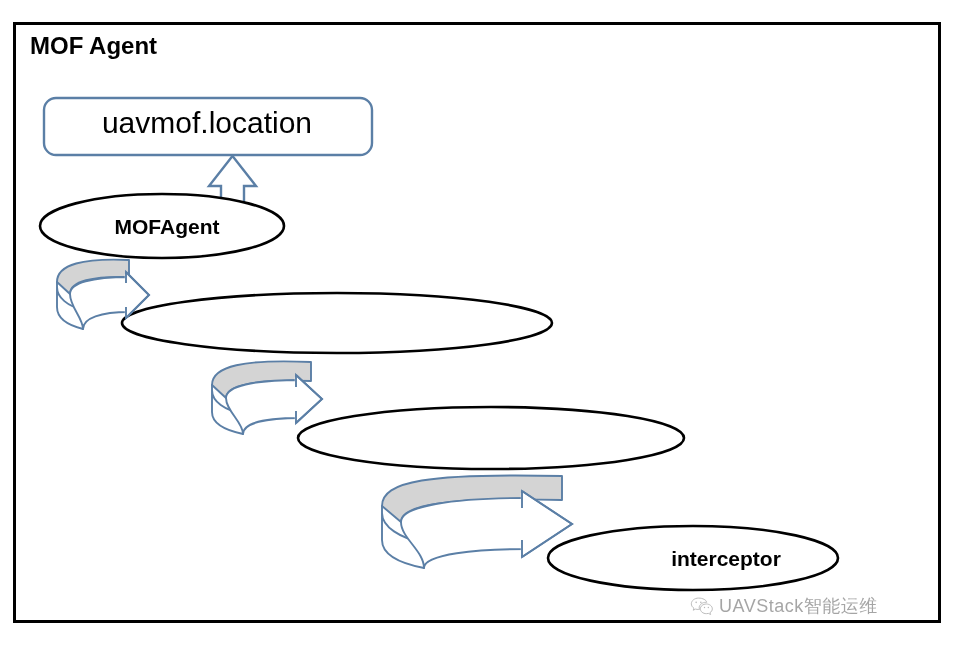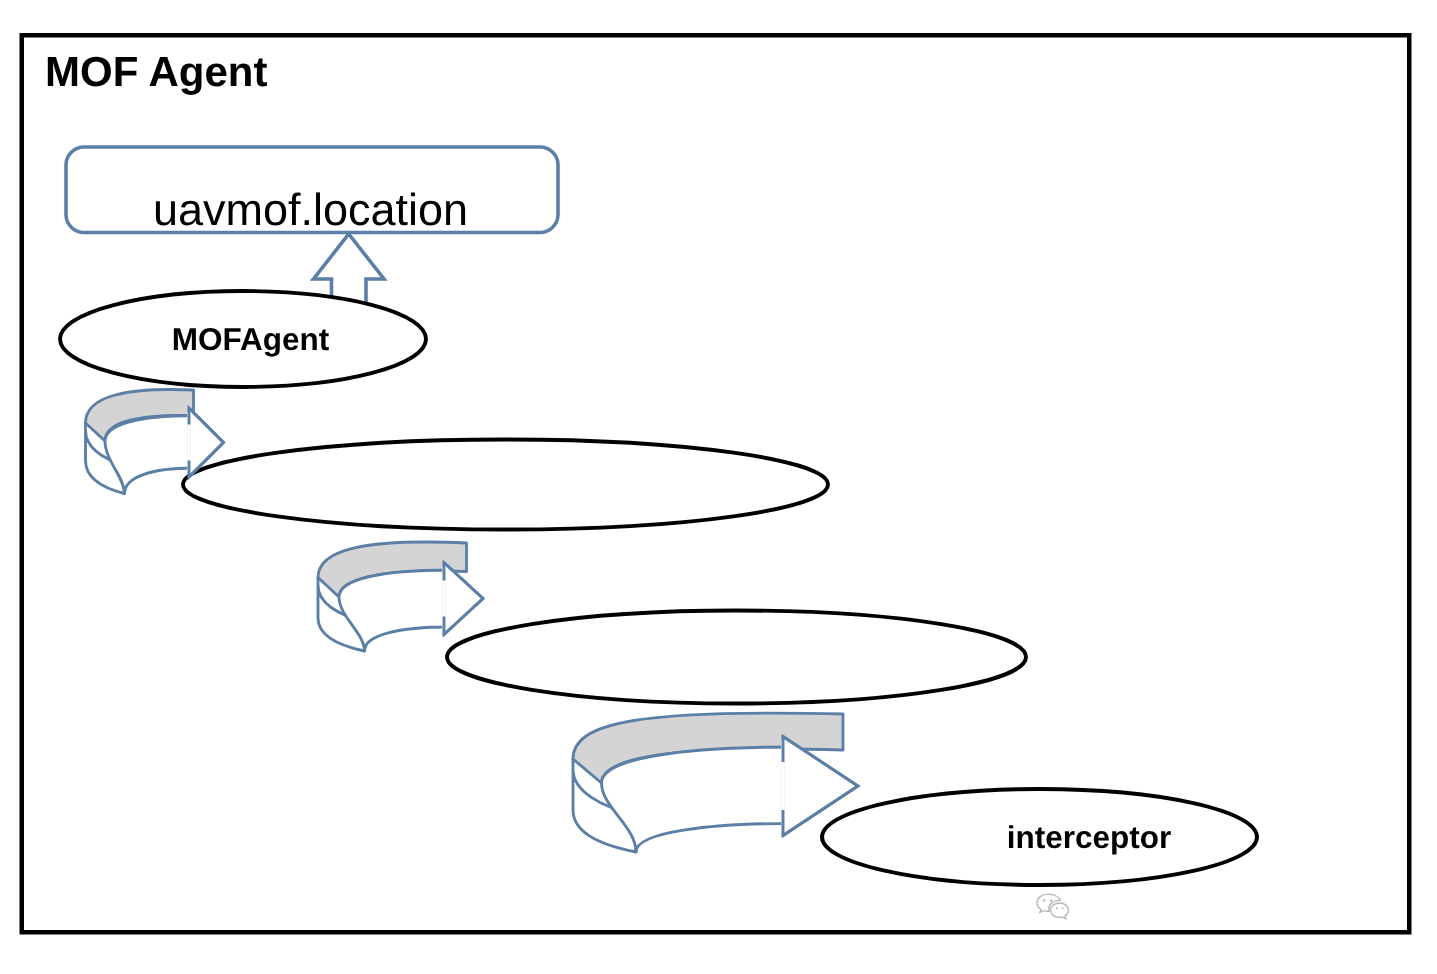--- a/index.html
+++ b/index.html
@@ -28,21 +28,21 @@
     width: 928px;
     height: 601px;
     border: 3px solid #000000;
     background: #ffffff;
     box-sizing: border-box;
   }
   .title {
     position: absolute;
     left: 30px;
     top: 32px;
-    font-size: 28px;
+    font-size: 24px;
     font-weight: bold;
     color: #000000;
     letter-spacing: 0px;
     white-space: nowrap;
   }
   .svg-layer {
     position: absolute;
     left: 0; top: 0;
     width: 958px;
     height: 649px;
@@ -146,35 +146,36 @@
       <path d="M 401 522 C 401 506 452 498 527 498 L 527 515 L 540 515 L 540 533 L 527 533 L 527 549
                C 477 549 424 554 424 568 C 424 551 401 538 401 522 Z" fill="#ffffff" stroke="#5b7fa6" stroke-width="1.9" stroke-linejoin="round"></path>
       <path d="M 522 491 L 572 524 L 522 557 Z" fill="#ffffff" stroke="#5b7fa6" stroke-width="1.9" stroke-linejoin="miter"></path>
       <line x1="522" y1="493" x2="522" y2="555" stroke="#ffffff" stroke-width="2.4"></line>
       <path d="M 522 491 L 572 524 L 522 557" fill="none" stroke="#5b7fa6" stroke-width="1.9" stroke-linejoin="miter"></path>
       <line x1="522" y1="491" x2="522" y2="508" stroke="#5b7fa6" stroke-width="1.9"></line>
       <line x1="522" y1="540" x2="522" y2="557" stroke="#5b7fa6" stroke-width="1.9"></line>
     </g>
   </svg>
 
-  <div class="node-label label-box" style="left:207px; top:141px;">uavmof.location</div>
+  <div class="node-label label-box" style="left:207px; top:123px;">uavmof.location</div>
 
   <div class="node-label label-ellipse" style="left:162px; top:227px;">MOFAgent</div>
 
 
 
   <div class="node-label label-ellipse" style="left:693px; top:559px;margin-left:28px;">interceptor</div>
 
   <div class="watermark">
     <svg class="wechat-icon" viewBox="0 0 28 24" xmlns="http://www.w3.org/2000/svg">
       <path d="M10 2.5 C5 2.5 1.2 5.6 1.2 9.4 c0 2.1 1.2 4 3.1 5.2 l-0.8 2.5 2.7-1.4
                c1.2 0.3 2.4 0.5 3.8 0.5 0.3 0 0.6 0 0.9 0 -0.2-0.6-0.3-1.2-0.3-1.9
                0-3.8 3.7-6.8 8.3-6.8 0.3 0 0.6 0 0.9 0 C19.1 4.8 15 2.5 10 2.5 Z" fill="none" stroke="#8a8a8a" stroke-width="1.1"></path>
       <circle cx="7" cy="7.6" r="0.95" fill="#8a8a8a"></circle>
       <circle cx="12.6" cy="7.6" r="0.95" fill="#8a8a8a"></circle>
       <path d="M19.2 9.6 c-4 0-7.2 2.6-7.2 5.8 0 3.2 3.2 5.8 7.2 5.8 0.9 0 1.7-0.1 2.5-0.3
                l2.6 1.3 -0.7-2.2 c1.7-1.1 2.8-2.7 2.8-4.6 0-3.2-3.2-5.8-7.2-5.8 Z" fill="none" stroke="#8a8a8a" stroke-width="1.1"></path>
       <circle cx="17" cy="13.8" r="0.8" fill="#8a8a8a"></circle>
       <circle cx="21.6" cy="13.8" r="0.8" fill="#8a8a8a"></circle>
     </svg>
+    <span class="watermark-text">UAVStack智能运维</span>
   </div>
 
 </div>
 
 </body></html>

